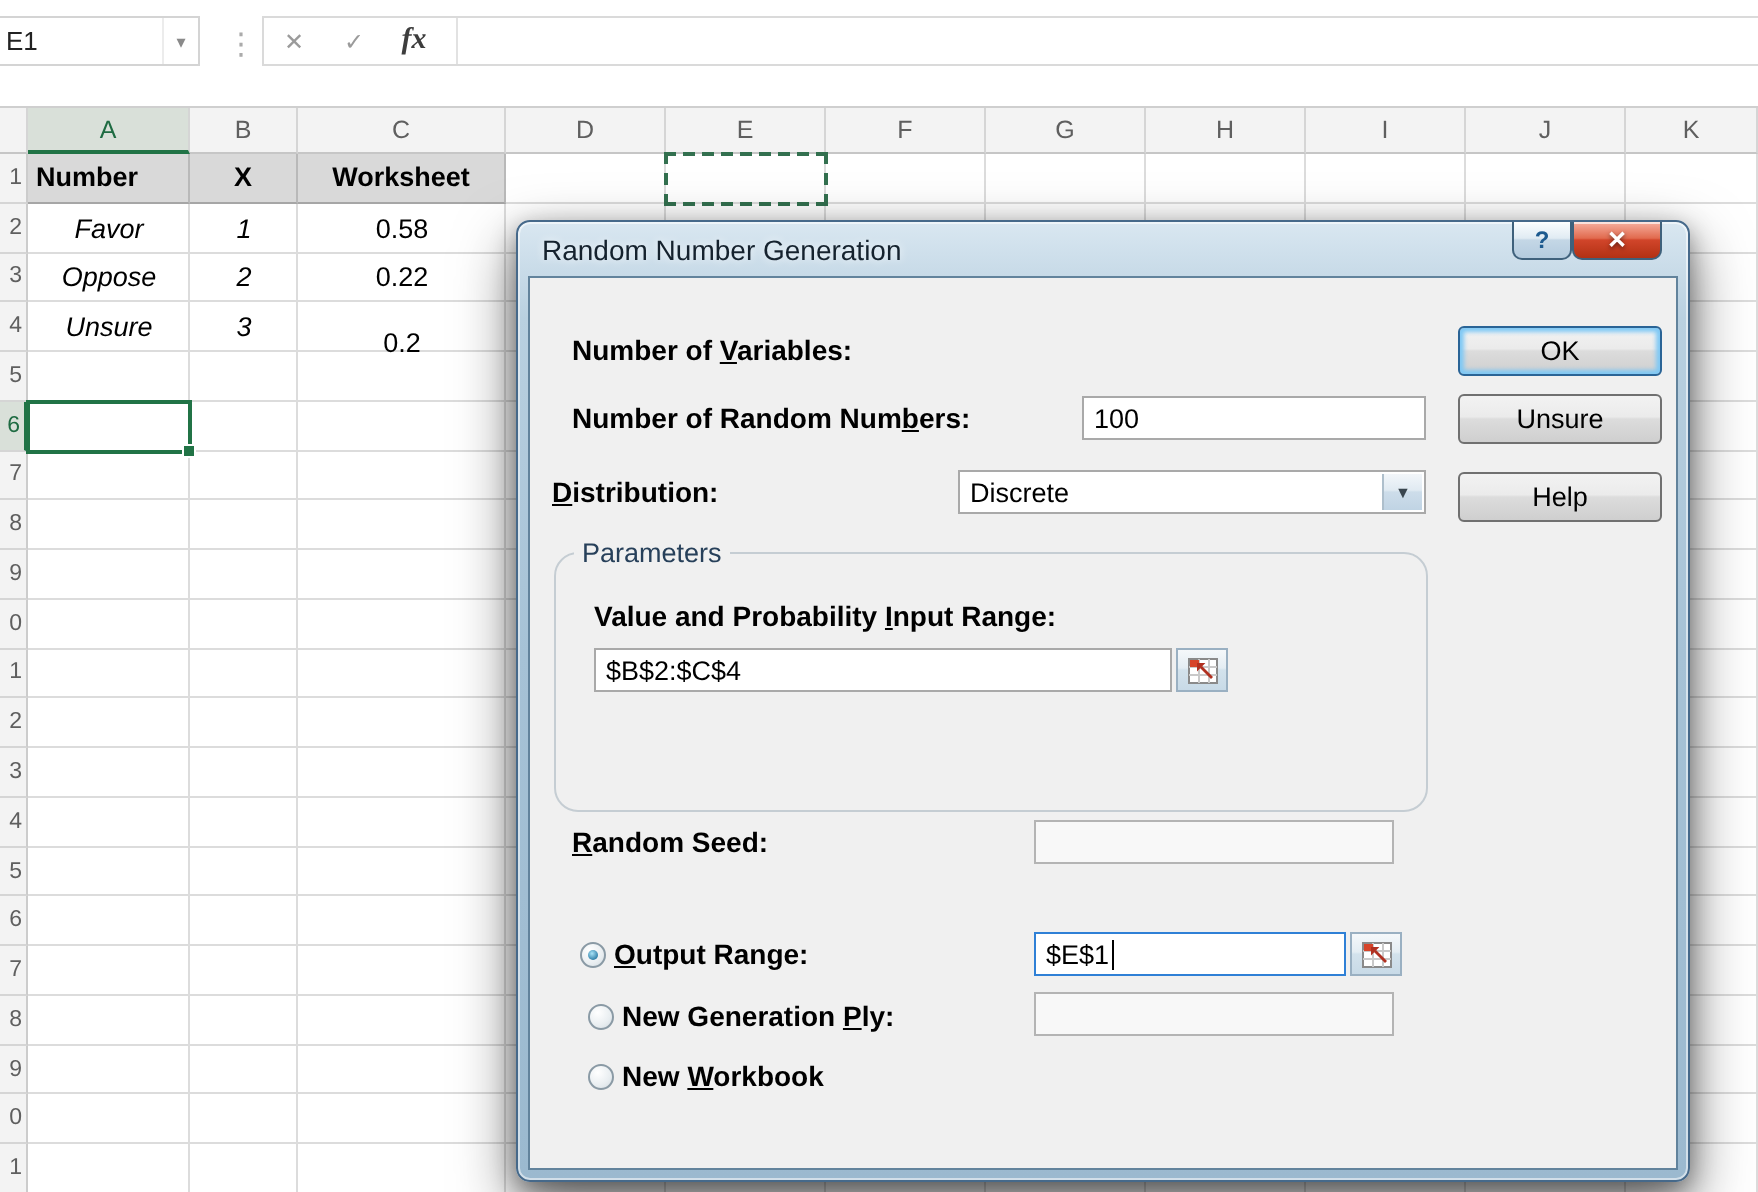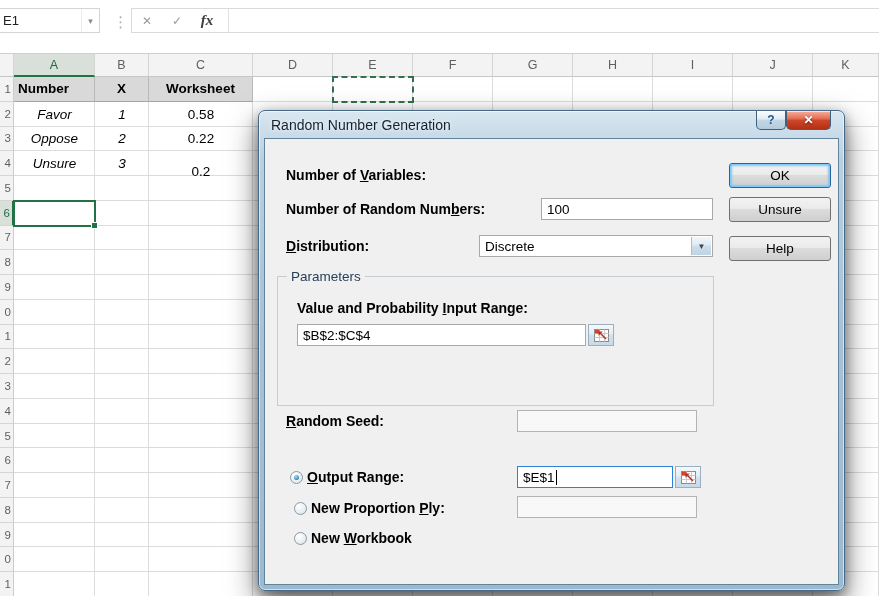--- a/index.html
+++ b/index.html
@@ -66,21 +66,21 @@
   .caret { width:1px; height:15px; background:#000; margin-left:1px; }
   .combo { padding-right:22px; }
   .combo-btn { position:absolute; right:1px; top:1px; bottom:1px; width:20px;
     background:linear-gradient(180deg,#f2f6fa,#e0eaf2 45%,#cdddea 50%,#c0d4e4);
     border-left:1px solid #aebfcc; display:flex; align-items:center; justify-content:center;
     font-size:8px; color:#39454e; }
   .btn { width:102px; height:25px; border:1px solid #707070; border-radius:3px;
     background:linear-gradient(180deg,#f2f2f2,#ebebeb 45%,#dcdcdc 50%,#cfcfcf);
     font-size:13.5px; color:#000; display:flex; align-items:center; justify-content:center; }
   .btn.default { border-color:#2a6496; box-shadow:inset 0 0 2px 2px #7ec8f5; }
-  .grp { border:1px solid #c5cdd3; border-radius:0; background:transparent; }
+  .grp { border:1px solid #c5cdd3; border-radius:12px; background:transparent; }
   .grp-label { position:absolute; top:-8px; left:9px; background:#f0f0f0; padding:0 4px;
     font-size:13.5px; color:#27405a; white-space:nowrap; }
   .radio { width:13px; height:13px; border-radius:50%; border:1px solid #8a9aa5;
     background:radial-gradient(circle at 35% 30%, #ffffff, #e9eef1 60%, #d3dbe1); position:relative; }
   .radio.sel::after { content:""; position:absolute; inset:3px; border-radius:50%;
     background:radial-gradient(circle at 40% 35%, #a8e3f7, #2d7ca6 75%); }
   .refbtn { width:26px; height:22px; border:1px solid #9ab0c2;
     background:linear-gradient(180deg,#f5f8fa,#e4edf3 45%,#d3e2ec 50%,#c8dae7);
     display:flex; align-items:center; justify-content:center; }
   u { text-decoration:underline; }
@@ -202,21 +202,21 @@
   <div class="btn default" style="left:470px; top:52px;">OK</div>
 
   <div class="lbl" style="left:27px; top:91px;">
     <span>Number of Random Num</span><u>b</u><span>ers:</span>
   </div>
   <div class="tb" style="left:282px; top:87px; width:172px;">
     <span>100</span>
   </div>
   <div class="btn" style="left:470px; top:86px;">Unsure</div>
 
-  <div class="lbl" style="left:27px; top:128px;">
+  <div class="lbl" style="left:17px; top:128px;">
     <span></span><u>D</u><span>istribution:</span>
   </div>
   <div class="tb combo" style="left:220px; top:124px; width:234px;">
     <span>Discrete</span>
     <span class="combo-btn">
         <span>▼</span>
       </span>
   </div>
   <div class="btn" style="left:470px; top:125px;">Help</div>
 
@@ -266,21 +266,21 @@
       <line x1="5.5" y1="0.5" x2="5.5" y2="12.5" stroke="#c9c9c9"></line>
       <line x1="10.5" y1="0.5" x2="10.5" y2="12.5" stroke="#c9c9c9"></line>
       <rect x="1" y="1" width="4.5" height="3.5" fill="#d6442a"></rect>
       <path d="M12 10 L6.5 4.5" stroke="#b03020" stroke-width="1.4"></path>
       <path d="M4.5 2.5 l4.2 0 l-4.2 4.2 z" fill="#b03020"></path>
     </svg>
   </div>
 
   <div class="radio" style="left:35px; top:391px; position:absolute;"></div>
   <div class="lbl" style="left:52px; top:390px;">
-    <span>New Proportion </span><u>P</u><span>ly:</span>
+    <span>New Generation </span><u>P</u><span>ly:</span>
   </div>
   <div class="tb dim" style="left:258px; top:385px; width:180px;">
     <span></span>
   </div>
 
   <div class="radio" style="left:35px; top:421px; position:absolute;"></div>
   <div class="lbl" style="left:52px; top:420px;">
     <span>New </span><u>W</u><span>orkbook</span>
   </div>
 </div>

